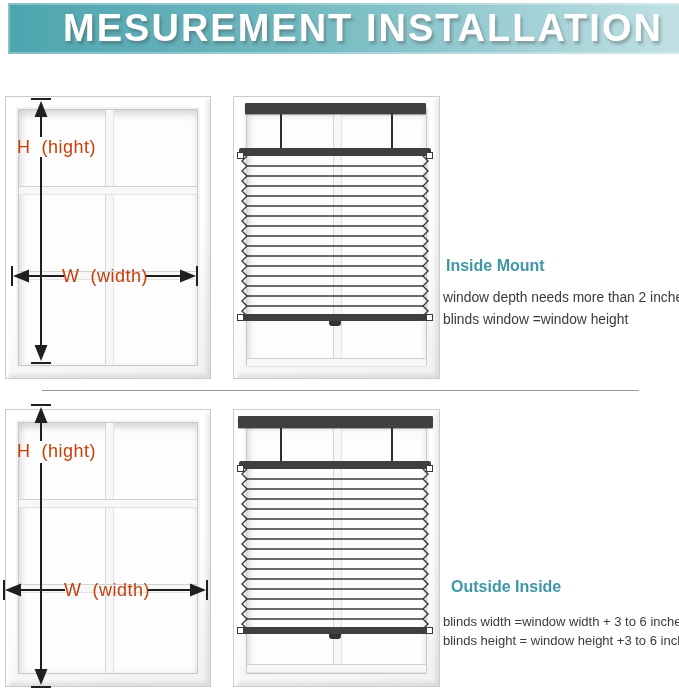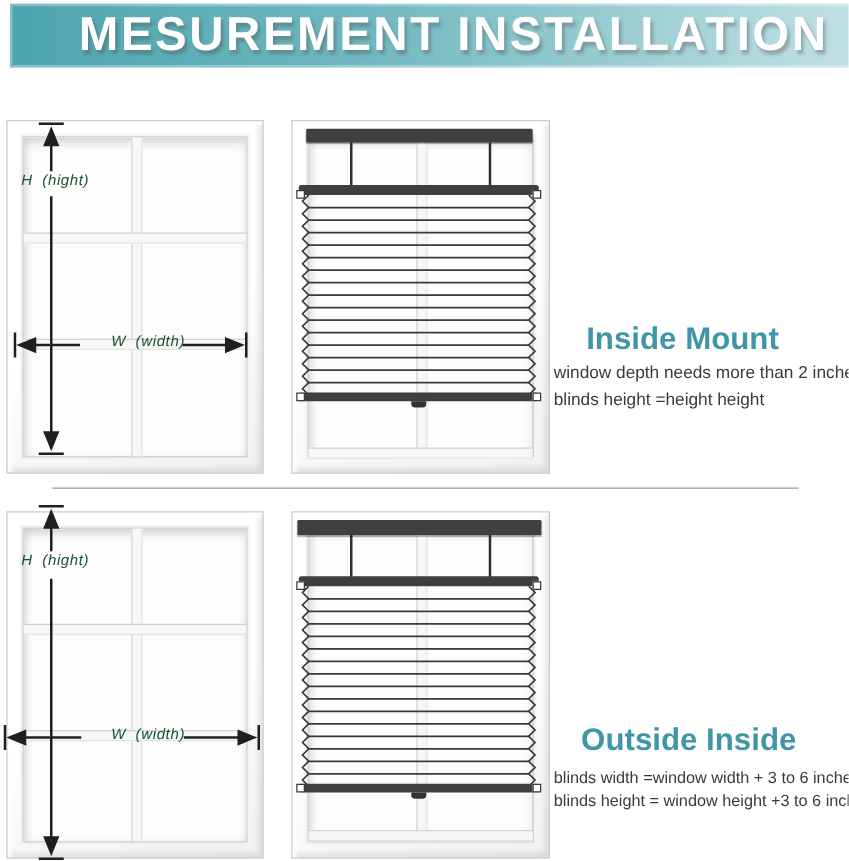--- a/index.html
+++ b/index.html
@@ -56,27 +56,27 @@
   }
   .bracket {
     position:absolute; width:7px; height:7px; box-sizing:border-box;
     background:#ffffff; border:1px solid #3a3a3a;
   }
 
   
   svg.arrow line, svg.arrow polyline { stroke:#1f1f1f; stroke-width:2; }
   svg.arrow polygon { fill:#1f1f1f; }
   .measure-label {
-    color:#14532d; font-size:12px; white-space:pre; letter-spacing:.5px;font-style:italic;
+    color:#c2410c; font-size:18px; white-space:pre; letter-spacing:.5px;
   }
   .w-label { text-align:right; }
 
   
   .mount-heading {
-    color:#3f96a6; font-size:25px; font-weight:bold; text-align:center; margin:0;
+    color:#3f96a6; font-size:16px; font-weight:bold; margin:0;
   }
   .instructions { color:#3a3a3a; }
   .instructions div { white-space:nowrap; }
   .instr-inside { font-size:13.8px; line-height:21.5px; }
   .instr-outside { font-size:13px; line-height:19px; }
 
   .divider { background:#9b9b9b; }
 </style>
 </head>
 <body>
@@ -136,21 +136,21 @@
     <span class="bracket" style="top:4px;left:-2px"></span>
     <span class="bracket" style="top:4px;right:-2px"></span>
     <span class="bracket" style="top:166px;left:-2px"></span>
     <span class="bracket" style="top:166px;right:-2px"></span>
     <div class="handle"></div>
   </div>
 
   <h2 class="abs mount-heading" style="left:446px;top:257px;width:200px">Inside Mount</h2>
   <div class="abs instructions instr-inside" style="left:443px;top:287px;width:236px">
     <div>window depth needs more than 2 inches</div>
-    <div>blinds height =height height</div>
+    <div>blinds window =window height</div>
   </div>
 
   <div class="abs divider" style="left:42px;top:390px;width:597px;height:1px"></div>
 
   <div class="abs window" style="left:5px;top:409px;width:204px;height:276px">
     <div class="pane-area">
       <div class="mull-v"></div>
       <div class="mull-h" style="top:76px"></div>
       <div class="mull-h" style="top:161px"></div>
     </div>

